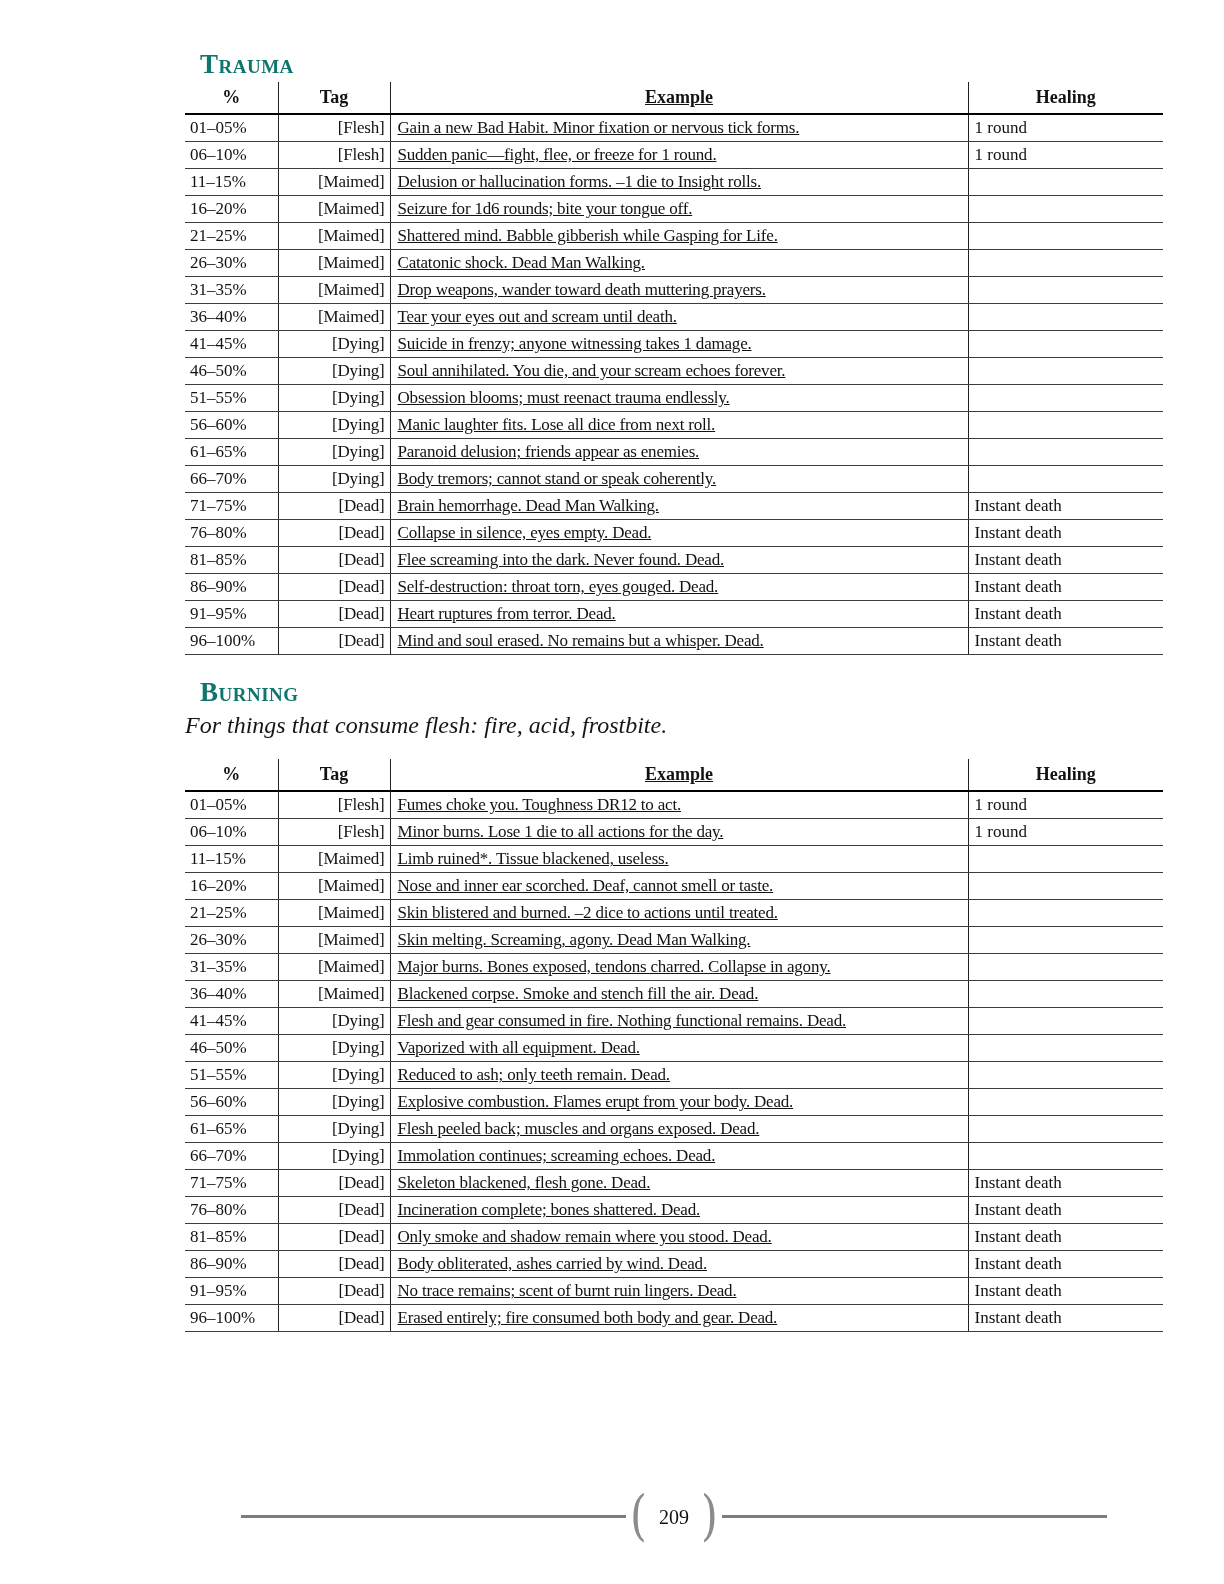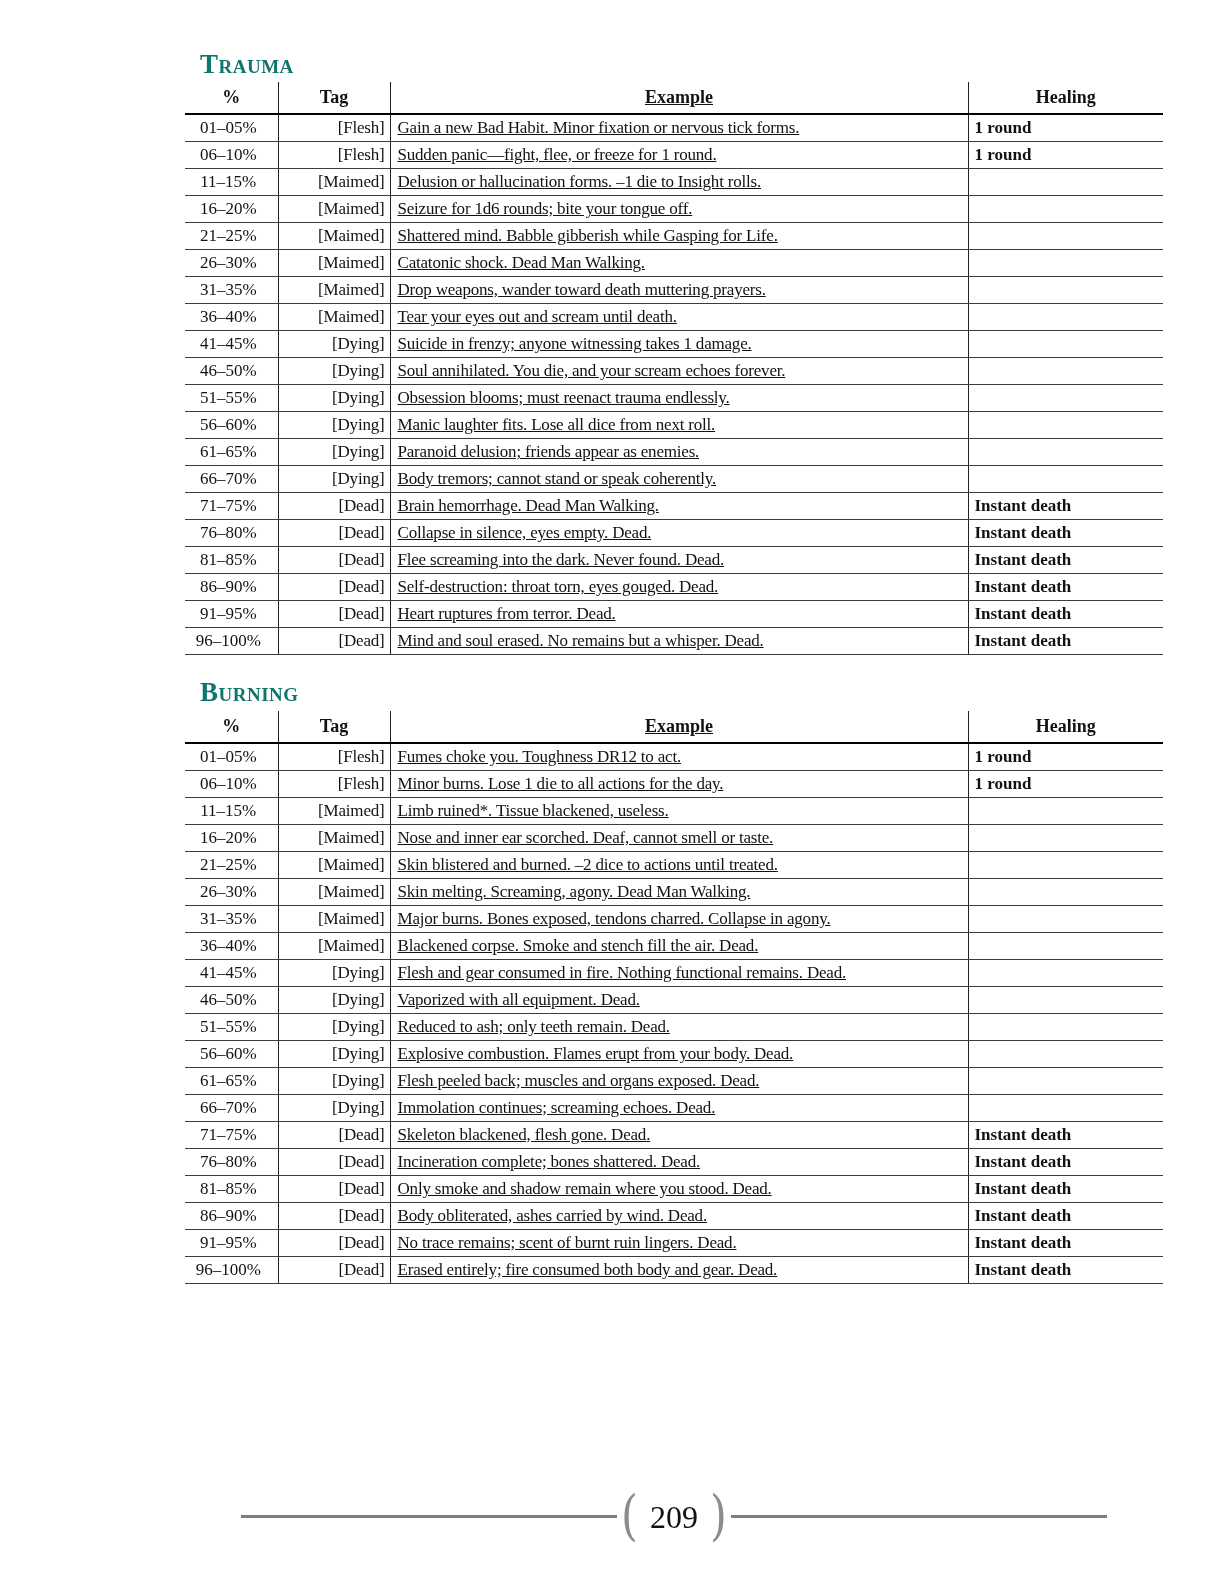--- a/index.html
+++ b/index.html
@@ -58,24 +58,24 @@
     border-bottom:1px solid #3c3c3c;
     padding:0 5px;
     vertical-align:middle;
     white-space:nowrap;
     overflow:hidden;
     letter-spacing:-0.2px;
   }
   table.dtable .col0 { border-right:1px solid #222; }
   table.dtable .col1 { border-right:1px solid #222;margin-top:20px; }
   table.dtable .col2 { border-right:1px solid #222;text-decoration:underline; }
-  table.dtable td.col0 { text-align:center; padding-right:11px; letter-spacing:0; }
+  table.dtable td.col0 { text-align:left; padding-right:11px; letter-spacing:0; }
   table.dtable td.col1 { padding-left:7px;text-align:right; }
   table.dtable td.col2 { padding-left:7px; }
-  table.dtable td.col3 { padding-left:6px; letter-spacing:0;font-weight:bold; }
+  table.dtable td.col3 { padding-left:6px; letter-spacing:0; }
   .footer {
     position:absolute;
     left:185px; top:1492px;
     width:978px;
     display:flex;
     justify-content:center;
   }
   .footer-rule {
     display:flex;
     align-items:center;
@@ -89,21 +89,21 @@
   .bracket {
     font-family:"DejaVu Serif", serif;
     font-size:54px;
     color:#8c8c8c;
     line-height:0.9;
     padding:0 2px;
     transform:scaleX(0.8);
     user-select:none;
   }
   .pagenum {
-    font-size:32px;
+    font-size:20px;
     color:#111;
     padding:0 8px;
     position:relative;
     top:1px;
     text-align:right;
   }
 </style>
 </head>
 <body>
 
@@ -247,20 +247,21 @@
           <td class="col1">[Dead]</td>
           <td class="col2">Mind and soul erased. No remains but a whisper. Dead.</td>
           <td class="col3">Instant death</td>
         </tr>
       </tbody>
   </table>
 
   <div class="section-gap"></div>
 
   <h1 class="section-title">Burning</h1>
+  <p class="section-sub">For things that consume flesh: fire, acid, frostbite.</p>
 
   <table class="dtable">
     <colgroup>
         <col class="c0">
         <col class="c1">
         <col class="c2">
         <col class="c3">
       </colgroup>
     <thead>
         <tr>

